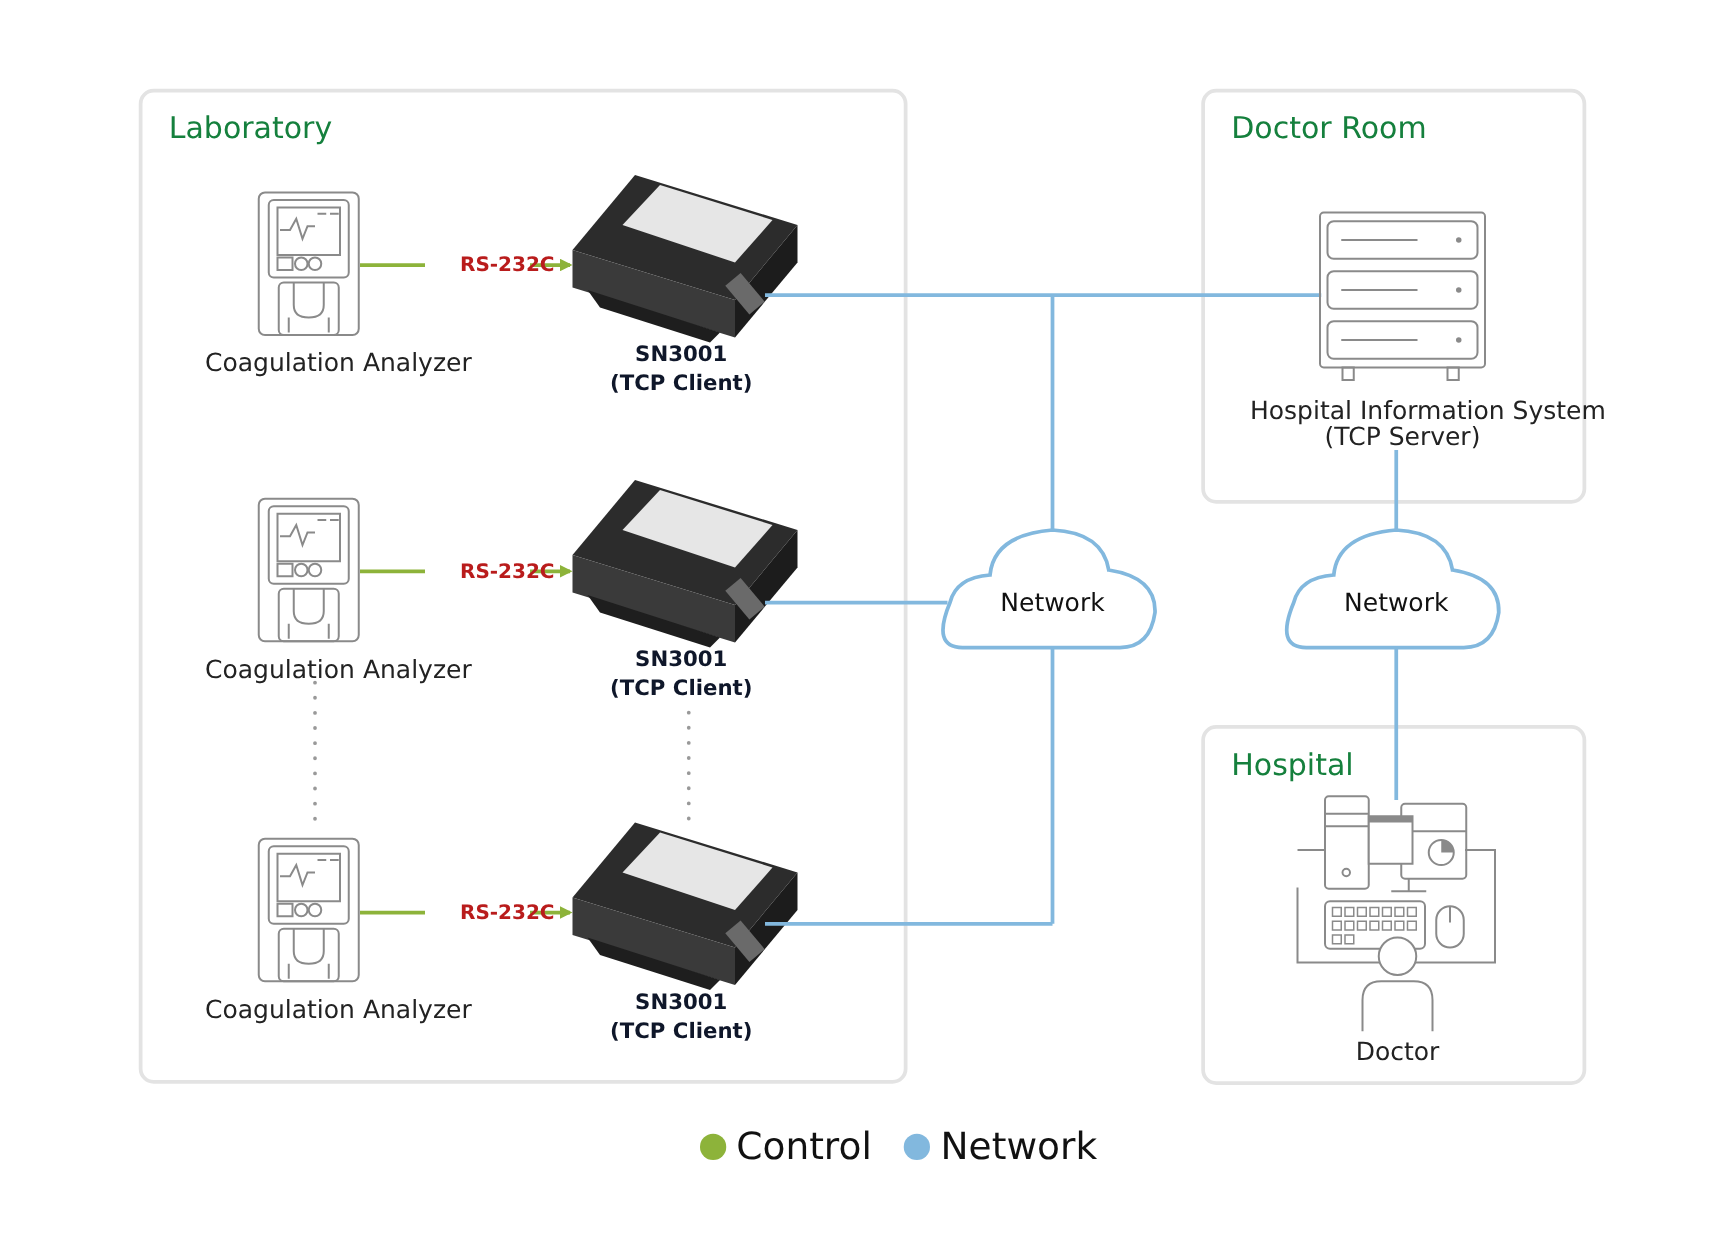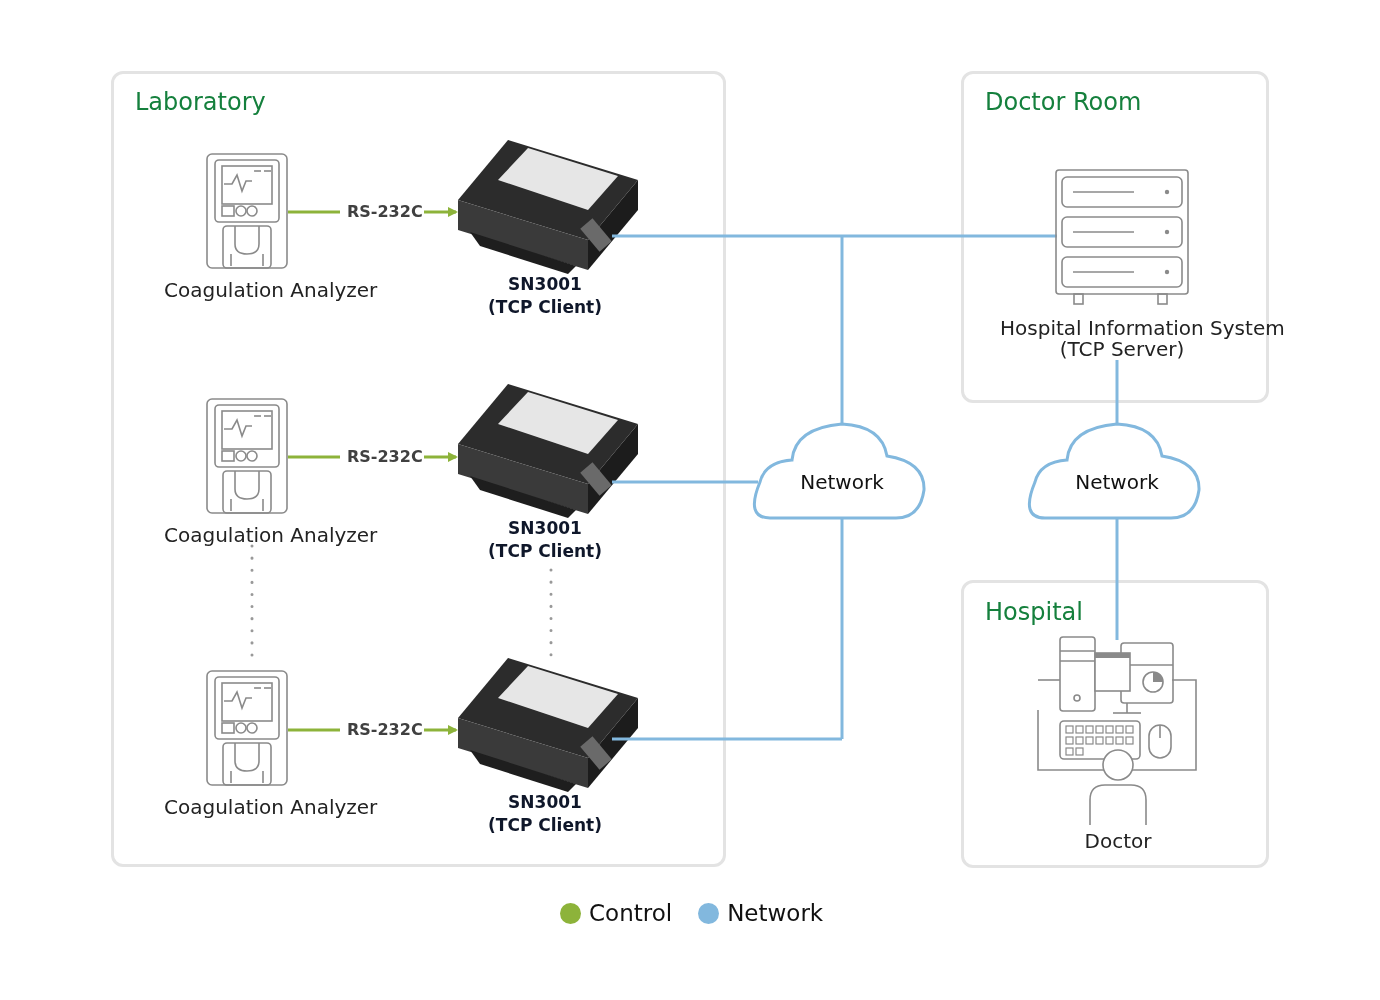--- a/index.html
+++ b/index.html
@@ -2,24 +2,24 @@
 <html><head>
   <meta charset="utf-8">
   <style>
     html, body { margin: 0; padding: 0; background: #ffffff; }
     body { width: 1380px; height: 1000px; position: relative; overflow: hidden;
            font-family: "DejaVu Sans", "Liberation Sans", sans-serif; color: #111; }
     .zone { position: absolute; border: 3px solid #e3e3e3; border-radius: 12px; background: #fff; box-sizing: border-box; }
     .zone-title { position: absolute; font-size: 24px; color: #15803d; }
     .label { position: absolute; font-size: 20px; color: #222; text-align: center; white-space: nowrap; }
     .device-label { position: absolute; font-size: 17px; font-weight: bold; color: #0f172a; text-align: center; line-height: 23px; white-space: nowrap; }
-    .rs-label { position: absolute; font-size: 16px; font-weight: bold; color: #404040; white-space: nowrap; }
+    .rs-label { position: absolute; font-size: 16px; font-weight: bold; color: #b91c1c; white-space: nowrap; margin-left: 21px; }
     .cloud-label { position: absolute; font-size: 20px; color: #111; text-align: center; white-space: nowrap; }
     svg.overlay { position: absolute; left: 0; top: 0; }
-    .legend { position: absolute; left: 560px; top: 900px; display: flex; align-items: flex-end; font-size: 23px; }
+    .legend { position: absolute; left: 560px; top: 900px; display: flex; align-items: flex-end; font-size: 30px; }
     .legend-item { display: flex; align-items: center; margin-right: 26px; }
     .dot { width: 21px; height: 21px; border-radius: 50%; margin-right: 8px; display: inline-block; }
   </style>
 </head>
 <body>
 
 <div class="zone" style="left:111px;top:71px;width:615px;height:796px;"></div>
 <div class="zone" style="left:961px;top:71px;width:308px;height:332px;"></div>
 <div class="zone" style="left:961px;top:580px;width:308px;height:288px;"></div>
 

